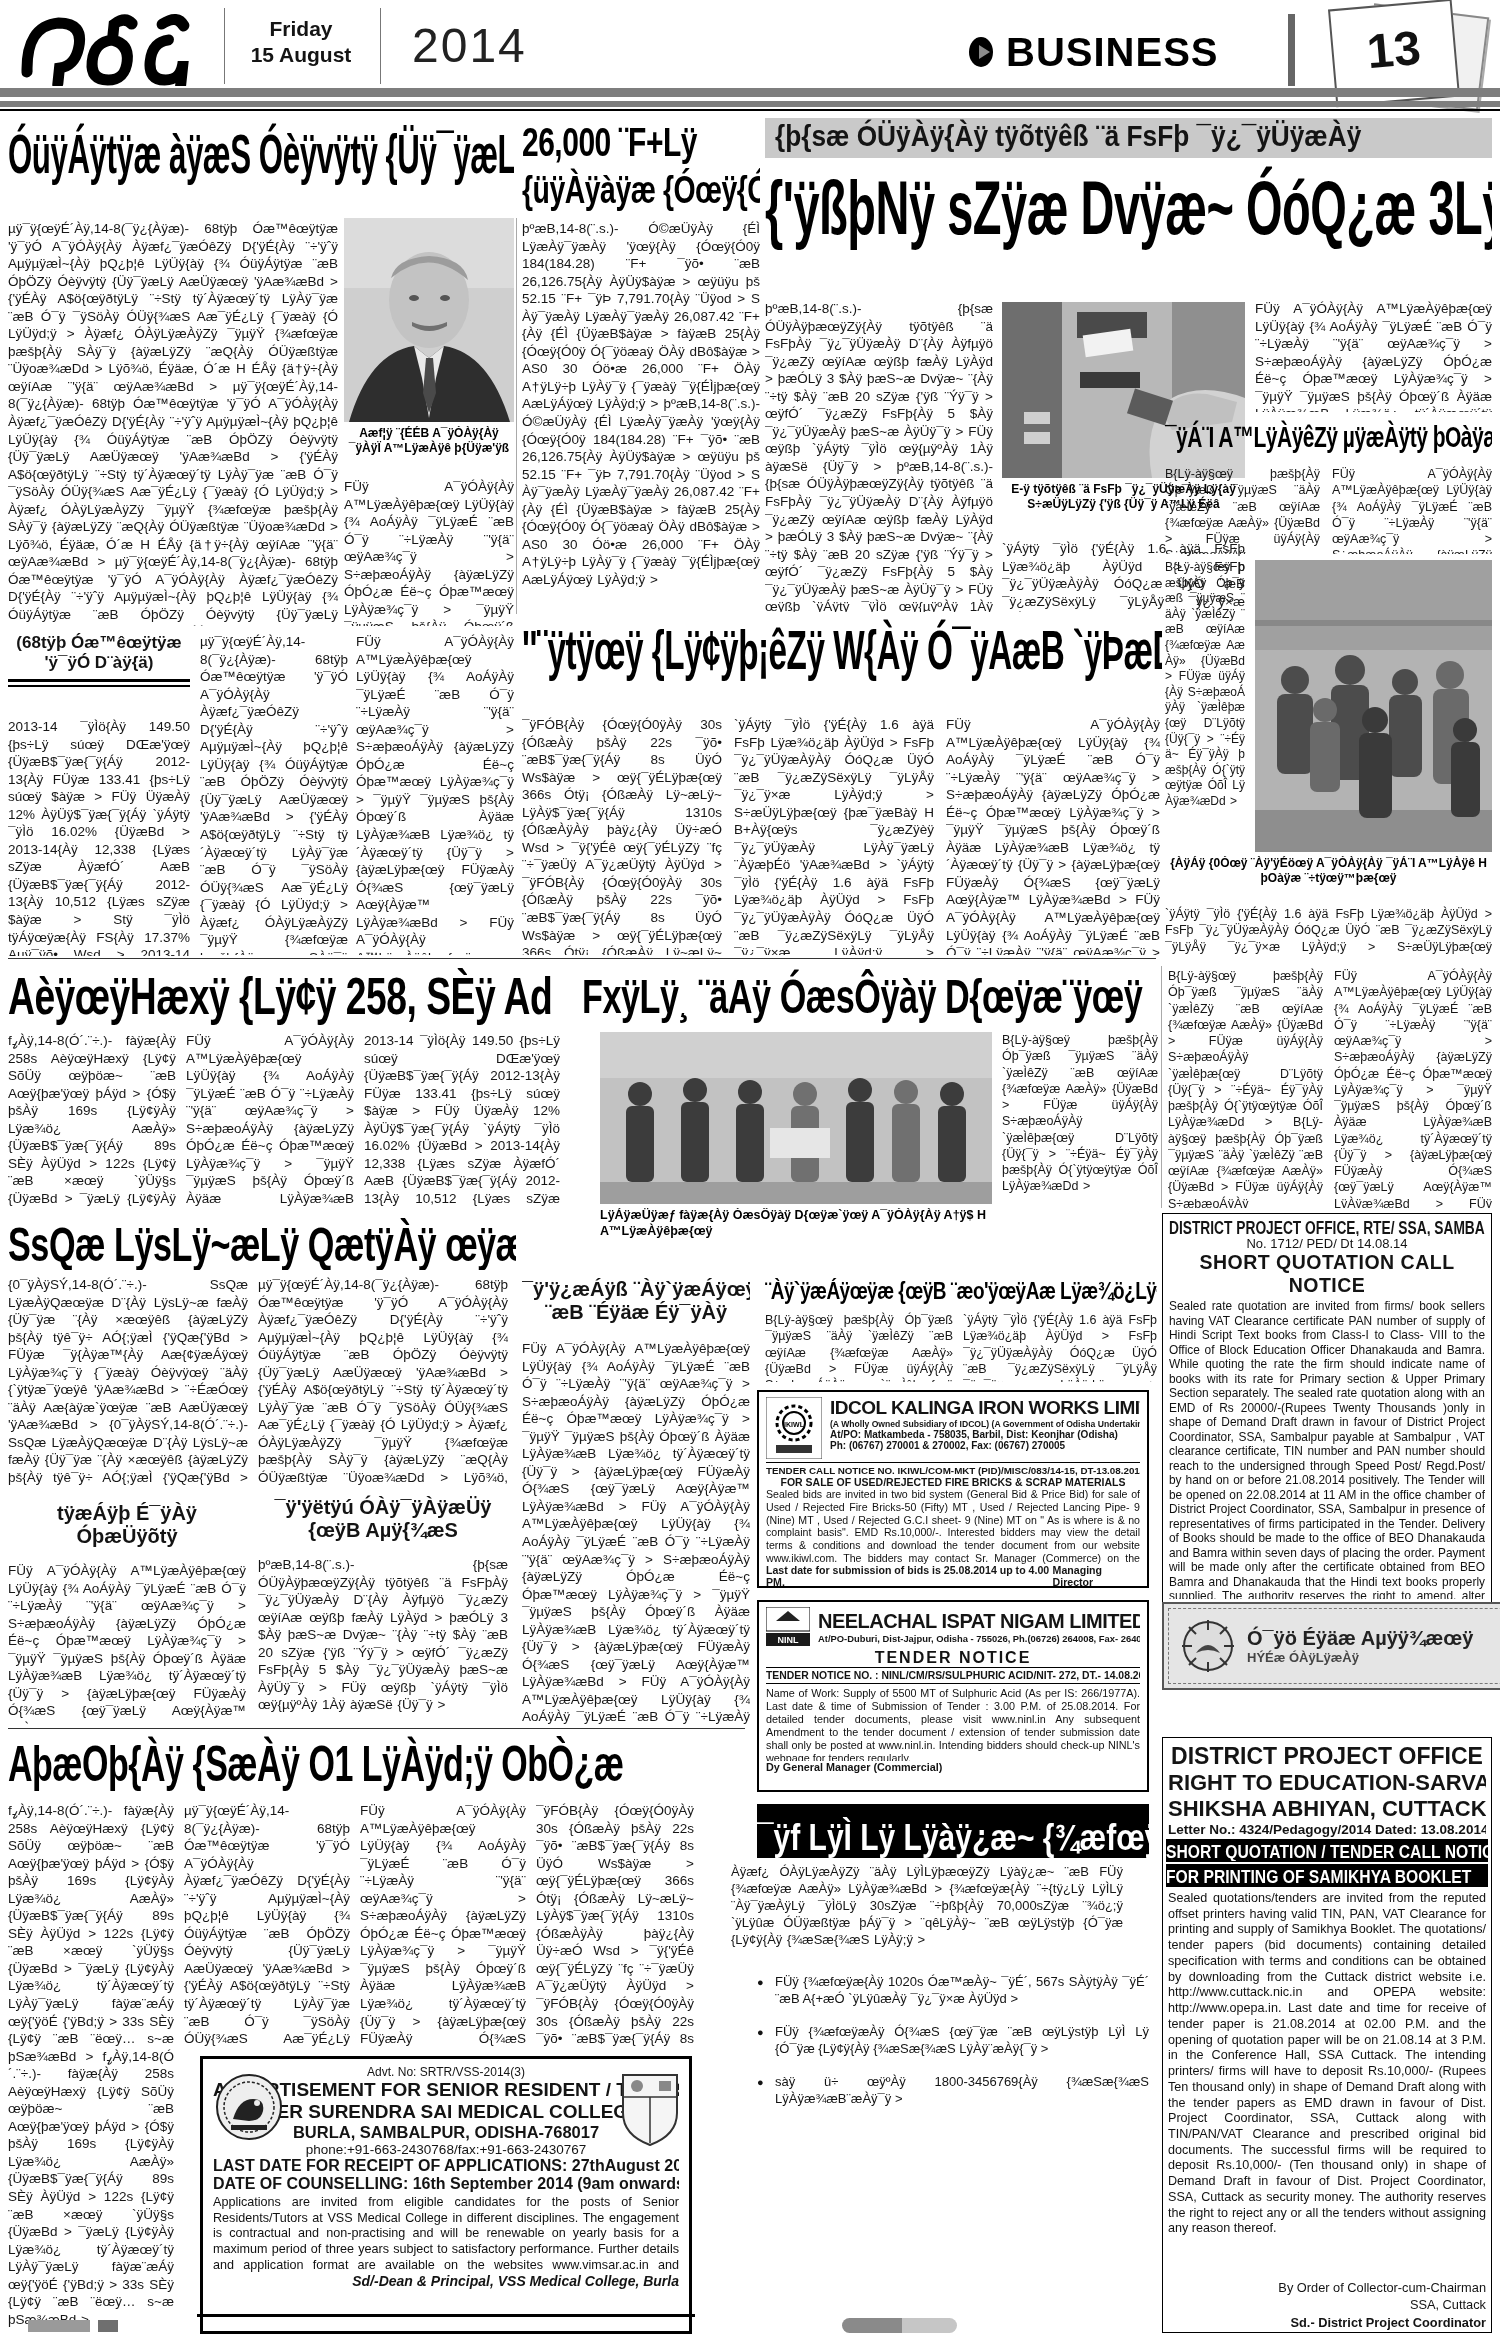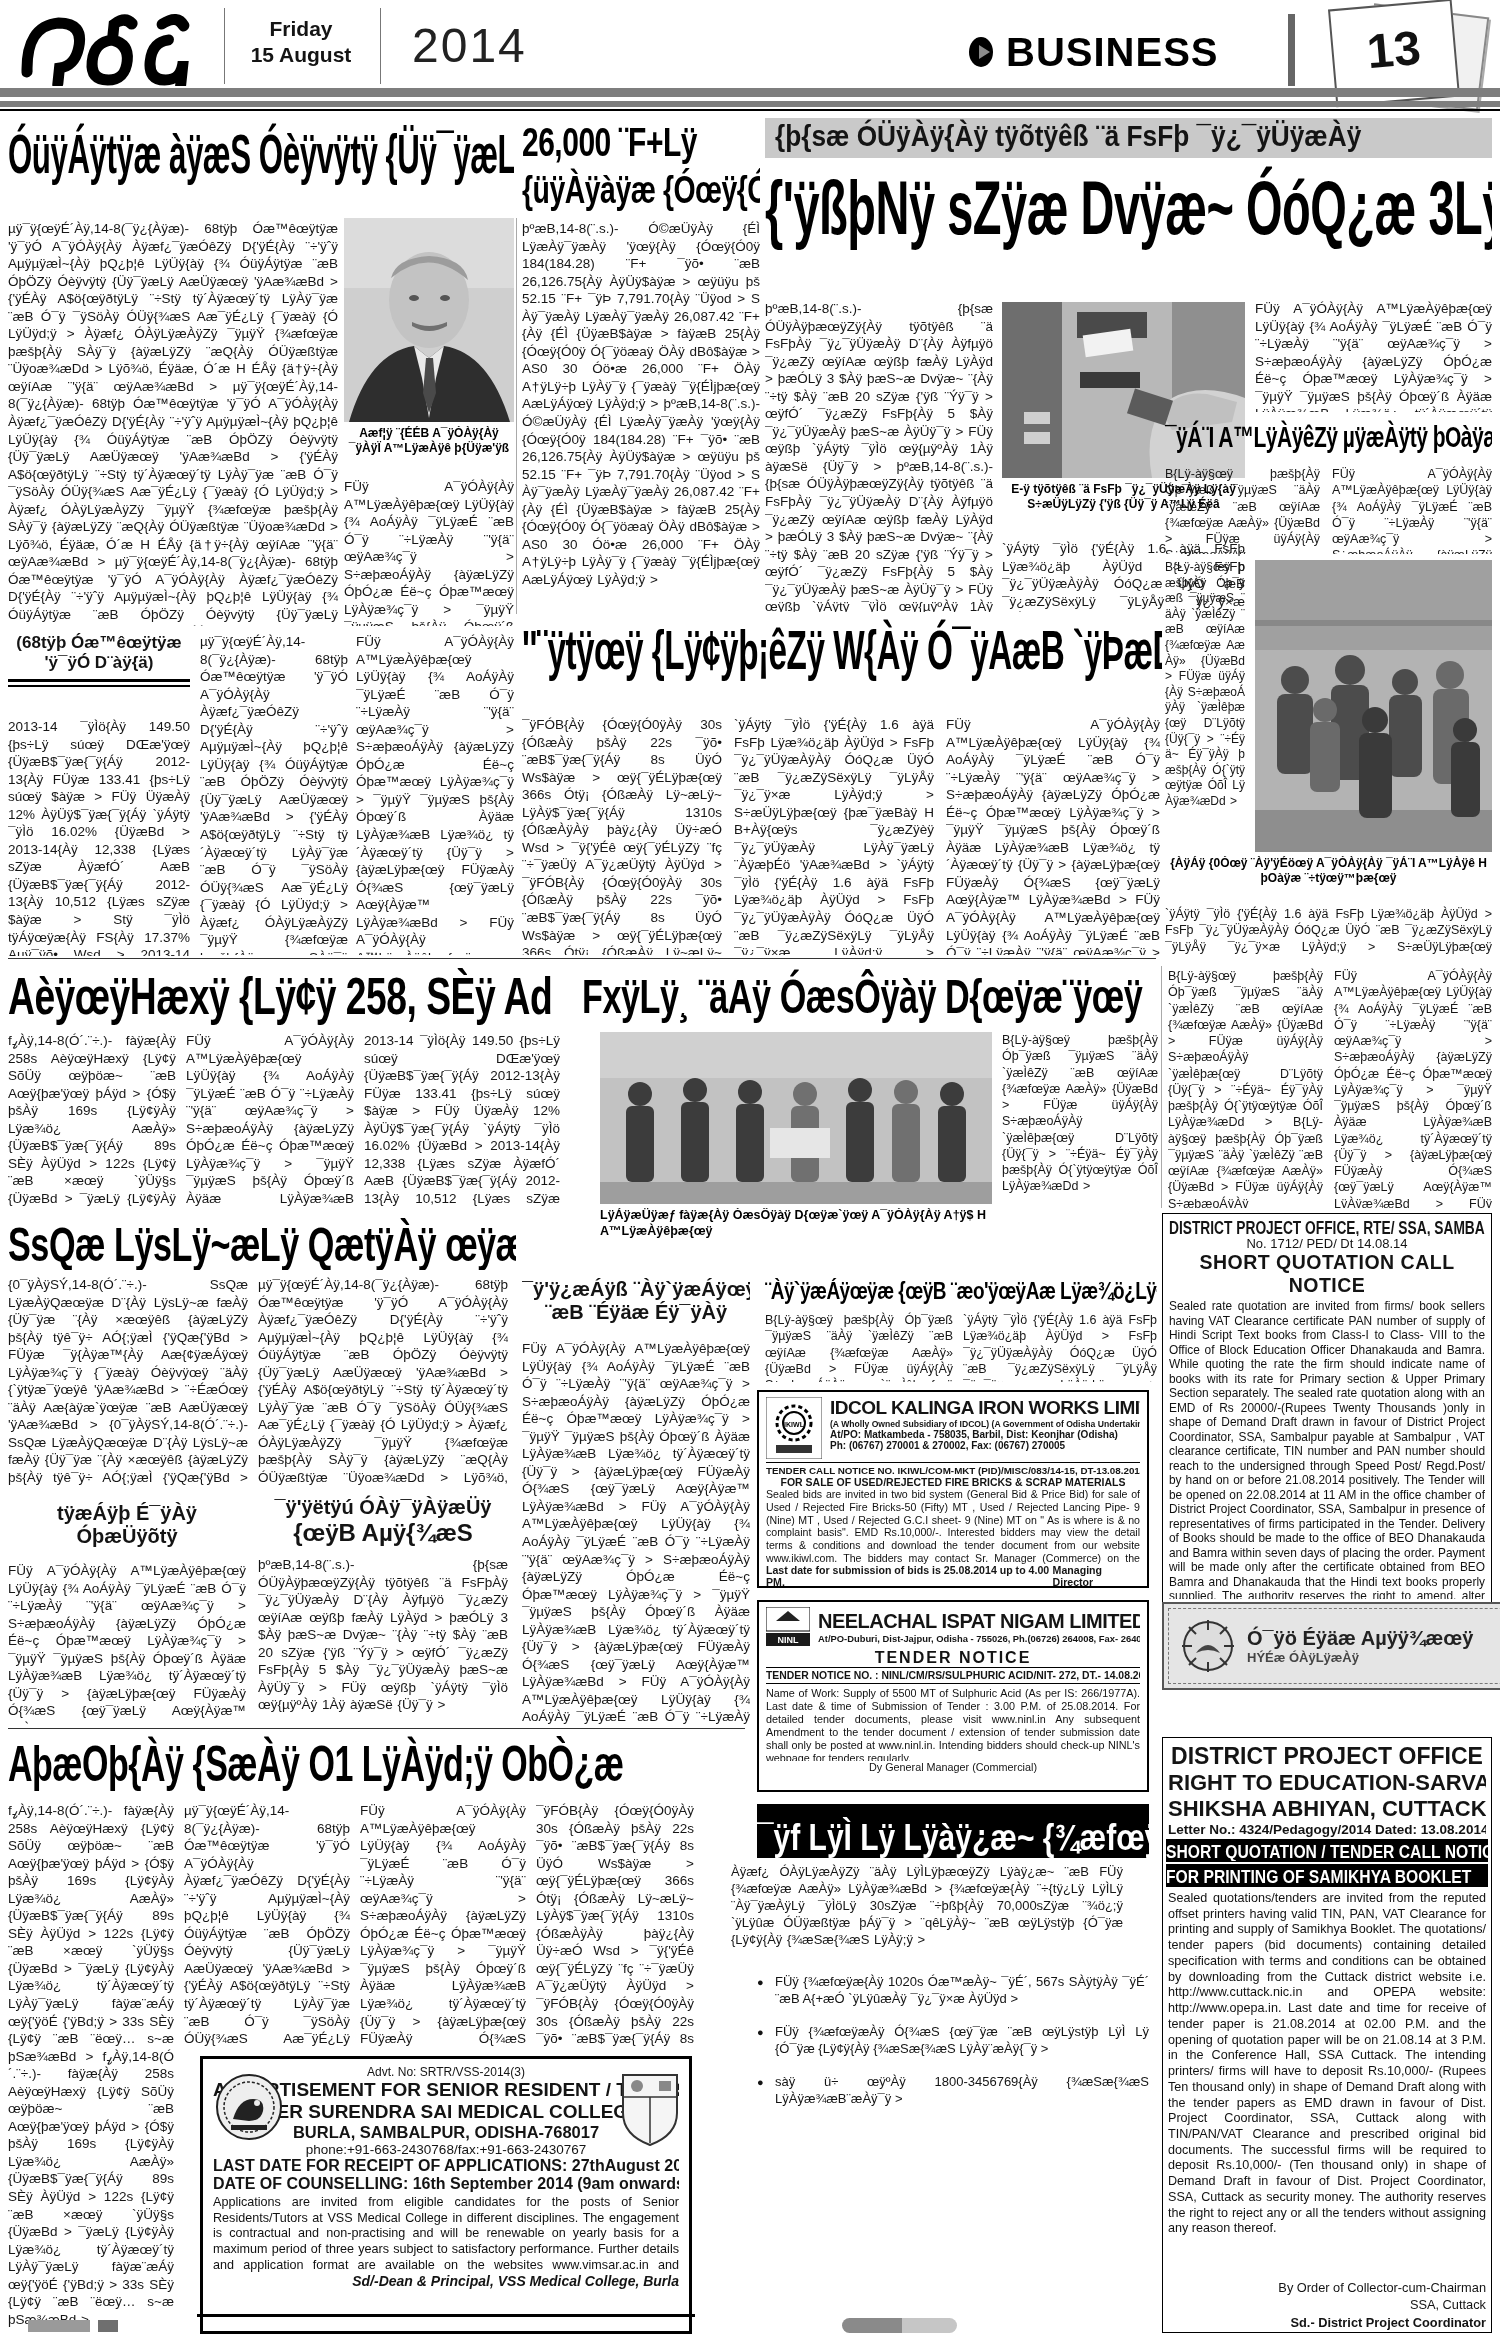--- a/index.html
+++ b/index.html
@@ -275,32 +275,32 @@
         <text x="22" y="36" text-anchor="middle" font-size="9" font-weight="bold" fill="#fff" font-family="Liberation Sans,sans-serif">NINL</text>
       </svg>
       <div style="flex:1;overflow:hidden">
         <div style="font-size:20px;font-weight:700;white-space:nowrap;overflow:hidden;letter-spacing:-.5px">NEELACHAL ISPAT NIGAM LIMITED</div>
         <div style="font-size:9.4px;font-weight:700;white-space:nowrap;overflow:hidden">At/PO-Duburi, Dist-Jajpur, Odisha - 755026, Ph.(06726) 264008, Fax- 264009</div>
       </div>
     </div>
     <div style="font-size:16px;font-weight:700;text-align:center;letter-spacing:2px;margin-top:2px">TENDER NOTICE</div>
     <div style="font-size:10.4px;font-weight:700;text-align:center;border-top:1px solid #000;border-bottom:1px solid #000;padding:2px 0;white-space:nowrap;overflow:hidden">TENDER NOTICE NO. : NINL/CM/RS/SULPHURIC ACID/NIT- 272, DT.- 14.08.2014</div>
     <div class="nbody" style="font-size:10.8px;height:74px;overflow:hidden;margin-top:3px">Name of Work: Supply of 5500 MT of Sulphuric Acid (As per IS: 266/1977A). Last date &amp; time of Submission of Tender : 3.00 P.M. of 25.08.2014. For detailed tender documents, please visit www.ninl.in  Any subsequent Amendment to the tender document / extension of tender submission date shall only be posted at www.ninl.in. Intending bidders should check-up NINL's webpage for tenders regularly.</div>
-    <div style="font-size:10.8px;font-weight:400;text-align:center">Dy General Manager (Commercial)</div>
+    <div style="font-size:10.8px;font-weight:700;text-align:left">Dy General Manager (Commercial)</div>
   </div>
 
   <div class="t" style="left:8px;top:1502px;width:238px;height:54px;text-align:center">
     <div style="font-size:20px;font-weight:700">tÿæÁÿþ É¯ÿÀÿ</div>
     <div style="font-size:20px;font-weight:700">ÓþæÜÿõtÿ</div>
   </div>
   <div class="t jc" style="left:8px;top:1562px;width:238px;height:162px">FÜÿ A¯ÿÓÀÿ{Àÿ A™LÿæÀÿêþæ{œÿ LÿÜÿ{àÿ {¾ AoÁÿÀÿ ¯ÿLÿæÉ ¨æB Ó¯ÿ ¨÷LÿæÀÿ ¨'ÿ{ä¨ œÿAæ¾ç¯ÿ &gt; S÷æþæoÁÿÀÿ {àÿæLÿZÿ ÓþÓ¿æ Éë~ç Óþæ™æœÿ LÿÀÿæ¾ç¯ÿ &gt; ¯ÿµÿŸ ¯ÿµÿæS þš{Àÿ Óþœÿ´ß Àÿäæ LÿÀÿæ¾æB Lÿæ¾ö¿ tÿ´Àÿæœÿ´tÿ {Üÿ¯ÿ &gt; {àÿæLÿþæ{œÿ FÜÿæÀÿ Ó{¾æS {œÿ¯ÿæLÿ Aœÿ{Àÿæ™ LÿÀÿæ¾æBd &gt;</div>
 
   <div class="t" style="left:258px;top:1496px;width:250px;height:54px;text-align:center">
     <div style="font-size:20px;font-weight:700">¯ÿ'ÿëtÿú ÓÀÿ¯ÿÀÿæÜÿ</div>
-    <div style="font-size:24px;font-weight:700">{œÿB Aµÿ{¾æS</div>
+    <div style="font-size:20px;font-weight:700">{œÿB Aµÿ{¾æS</div>
   </div>
   <div class="t jc" style="left:258px;top:1556px;width:250px;height:168px">þºæB,14-8(¨.s.)- {þ{sæ ÓÜÿÀÿþæœÿZÿ{Àÿ tÿõtÿêß ¨ä FsFþÀÿ ¯ÿ¿¯ÿÜÿæÀÿ D¨{Àÿ Àÿfµÿö ¯ÿ¿æZÿ œÿíAæ œÿßþ fæÀÿ LÿÀÿd &gt; þæÓLÿ 3 $Àÿ þæS~æ Dvÿæ~ ¨{Àÿ ¨÷tÿ $Àÿ ¨æB 20 sZÿæ {'ÿß ¨Ýÿ¯ÿ &gt; œÿfÓ´ ¯ÿ¿æZÿ FsFþ{Àÿ 5 $Àÿ ¯ÿ¿¯ÿÜÿæÀÿ þæS~æ ÀÿÜÿ¯ÿ &gt; FÜÿ œÿßþ `ÿÁÿtÿ ¯ÿÌö œÿ{µÿºÀÿ 1Àÿ àÿæSë {Üÿ¯ÿ &gt;</div>
 
   <div class="hr2" style="left:8px;top:1728px;width:737px;height:1px;background:#333"></div>
   <div class="t hl" style="left:8px;top:1736px;width:737px;height:60px">
     <span class="sc" style="font-size:34px;transform:scale(1,1.45)">AþæOþ{Àÿ {SæÀÿ O1 LÿÀÿd;ÿ ObÒ¿æ</span>
   </div>
   <div class="t jc" style="left:8px;top:1802px;width:166px;height:528px">fߨÀÿ,14-8(Ó´.¨÷.)- fàÿæ{Àÿ 258s AèÿœÿHæxÿ {Lÿ¢ÿ SõÜÿ œÿþöæ~ ¨æB Aœÿ{þæ'ÿœÿ þÁÿd &gt; {Ó$ÿ þšÀÿ 169s {Lÿ¢ÿÀÿ Lÿæ¾ö¿ AæÀÿ» {ÜÿæB$¯ÿæ{¯ÿ{Áÿ 89s SÈÿ ÀÿÜÿd &gt; 122s {Lÿ¢ÿ ¨æB ×æœÿ `ÿÜÿ§s {ÜÿæBd &gt; ¯ÿæLÿ {Lÿ¢ÿÀÿ Lÿæ¾ö¿ tÿ´Àÿæœÿ´tÿ LÿÀÿ¯ÿæLÿ fàÿæ¨æÁÿ œÿ{'ÿöÉ {'ÿBd;ÿ &gt; 33s SÈÿ {Lÿ¢ÿ ¨æB ¨ëœÿ… s~æ þSæ¾æBd &gt; fߨÀÿ,14-8(Ó´.¨÷.)- fàÿæ{Àÿ 258s AèÿœÿHæxÿ {Lÿ¢ÿ SõÜÿ œÿþöæ~ ¨æB Aœÿ{þæ'ÿœÿ þÁÿd &gt; {Ó$ÿ þšÀÿ 169s {Lÿ¢ÿÀÿ Lÿæ¾ö¿ AæÀÿ» {ÜÿæB$¯ÿæ{¯ÿ{Áÿ 89s SÈÿ ÀÿÜÿd &gt; 122s {Lÿ¢ÿ ¨æB ×æœÿ `ÿÜÿ§s {ÜÿæBd &gt; ¯ÿæLÿ {Lÿ¢ÿÀÿ Lÿæ¾ö¿ tÿ´Àÿæœÿ´tÿ LÿÀÿ¯ÿæLÿ fàÿæ¨æÁÿ œÿ{'ÿöÉ {'ÿBd;ÿ &gt; 33s SÈÿ {Lÿ¢ÿ ¨æB ¨ëœÿ… s~æ þSæ¾æBd &gt;</div>
   <div class="t jc" style="left:184px;top:1802px;width:166px;height:244px">µÿ¯ÿ{œÿÉ´Àÿ,14-8(¯ÿ¿{Àÿæ)- 68tÿþ Óæ™êœÿtÿæ 'ÿ¯ÿÓ A¯ÿÓÀÿ{Àÿ Àÿæf¿¯ÿæÓêZÿ D{'ÿÉ{Àÿ ¨÷'ÿˆÿ AµÿµÿæÌ~{Àÿ þQ¿þ¦ê LÿÜÿ{àÿ {¾ ÓüÿÁÿtÿæ ¨æB ÓþÖZÿ Óèÿvÿtÿ {Üÿ¯ÿæLÿ AæÜÿæœÿ 'ÿAæ¾æBd &gt; {'ÿÉÀÿ A$ö{œÿðtÿLÿ ¨÷Stÿ tÿ´Àÿæœÿ´tÿ LÿÀÿ¯ÿæ ¨æB Ó¯ÿ ¯ÿSöÀÿ ÓÜÿ{¾æS Aæ¯ÿÉ¿Lÿ {¯ÿæàÿ {Ó LÿÜÿd;ÿ &gt; Àÿæf¿ ÓÀÿLÿæÀÿZÿ ¯ÿµÿŸ {¾æfœÿæ þæšþ{Àÿ SÀÿ¯ÿ {àÿæLÿZÿ ¨æQ{Àÿ ÓÜÿæßtÿæ ¨Üÿoæ¾æDd &gt; Lÿõ¾ö, Éÿäæ, Ó´æ׿ H ÉÅÿ {ä†ÿ÷{Àÿ œÿíAæ ¨'ÿ{ä¨ œÿAæ¾æBd &gt;</div>
   <div class="t jc" style="left:360px;top:1802px;width:166px;height:244px">FÜÿ A¯ÿÓÀÿ{Àÿ A™LÿæÀÿêþæ{œÿ LÿÜÿ{àÿ {¾ AoÁÿÀÿ ¯ÿLÿæÉ ¨æB Ó¯ÿ ¨÷LÿæÀÿ ¨'ÿ{ä¨ œÿAæ¾ç¯ÿ &gt; S÷æþæoÁÿÀÿ {àÿæLÿZÿ ÓþÓ¿æ Éë~ç Óþæ™æœÿ LÿÀÿæ¾ç¯ÿ &gt; ¯ÿµÿŸ ¯ÿµÿæS þš{Àÿ Óþœÿ´ß Àÿäæ LÿÀÿæ¾æB Lÿæ¾ö¿ tÿ´Àÿæœÿ´tÿ {Üÿ¯ÿ &gt; {àÿæLÿþæ{œÿ FÜÿæÀÿ Ó{¾æS {œÿ¯ÿæLÿ Aœÿ{Àÿæ™ LÿÀÿæ¾æBd &gt; FÜÿ A¯ÿÓÀÿ{Àÿ A™LÿæÀÿêþæ{œÿ LÿÜÿ{àÿ {¾ AoÁÿÀÿ ¯ÿLÿæÉ ¨æB Ó¯ÿ ¨÷LÿæÀÿ ¨'ÿ{ä¨ œÿAæ¾ç¯ÿ &gt; S÷æþæoÁÿÀÿ {àÿæLÿZÿ ÓþÓ¿æ Éë~ç Óþæ™æœÿ LÿÀÿæ¾ç¯ÿ &gt; ¯ÿµÿŸ ¯ÿµÿæS þš{Àÿ Óþœÿ´ß Àÿäæ LÿÀÿæ¾æB Lÿæ¾ö¿ tÿ´Àÿæœÿ´tÿ {Üÿ¯ÿ &gt; {àÿæLÿþæ{œÿ FÜÿæÀÿ Ó{¾æS {œÿ¯ÿæLÿ Aœÿ{Àÿæ™ LÿÀÿæ¾æBd &gt;</div>

